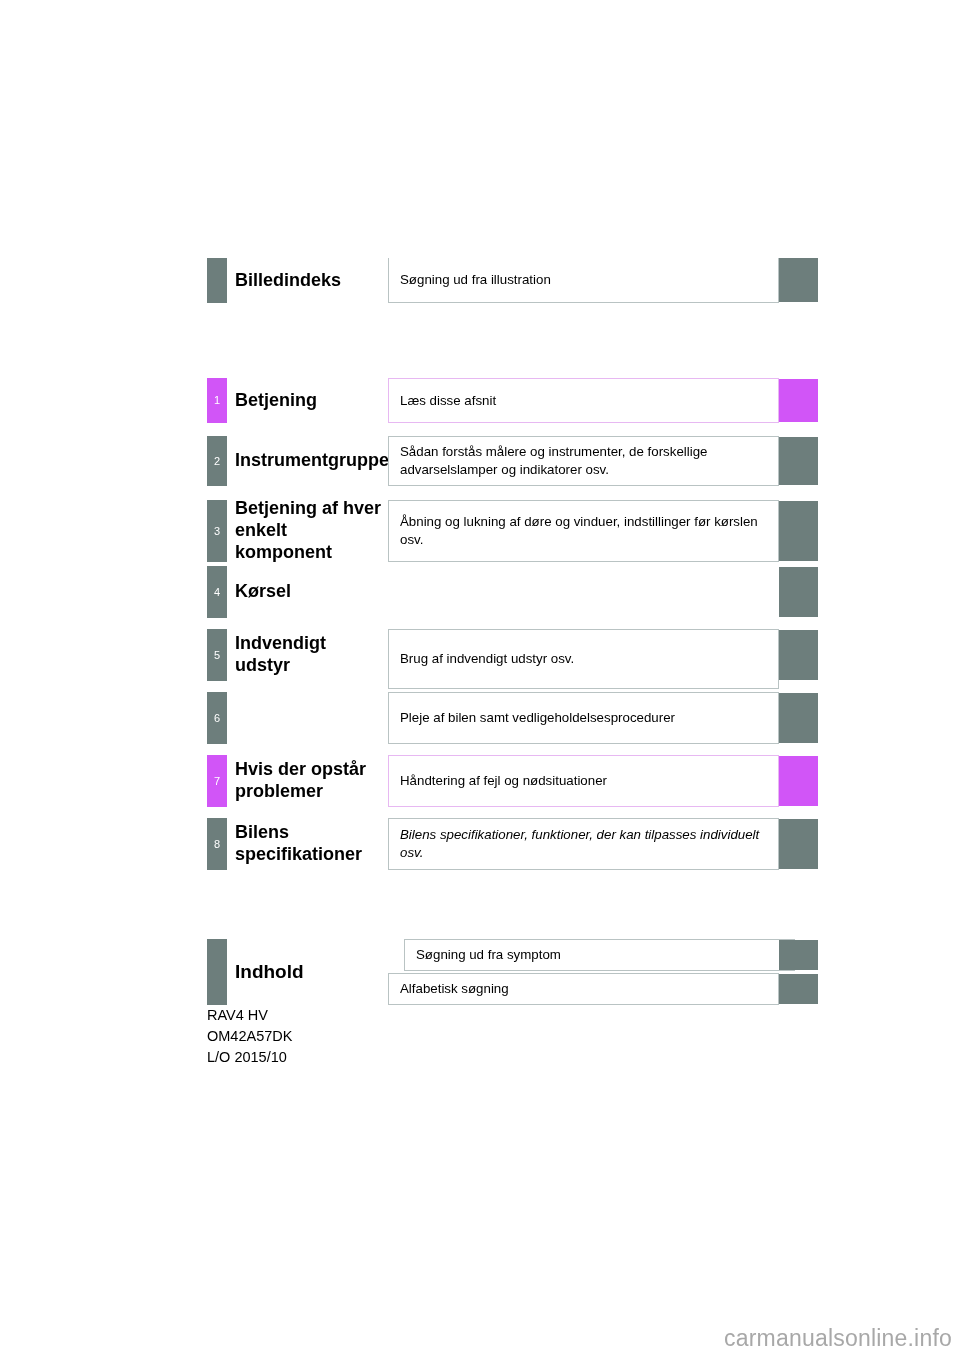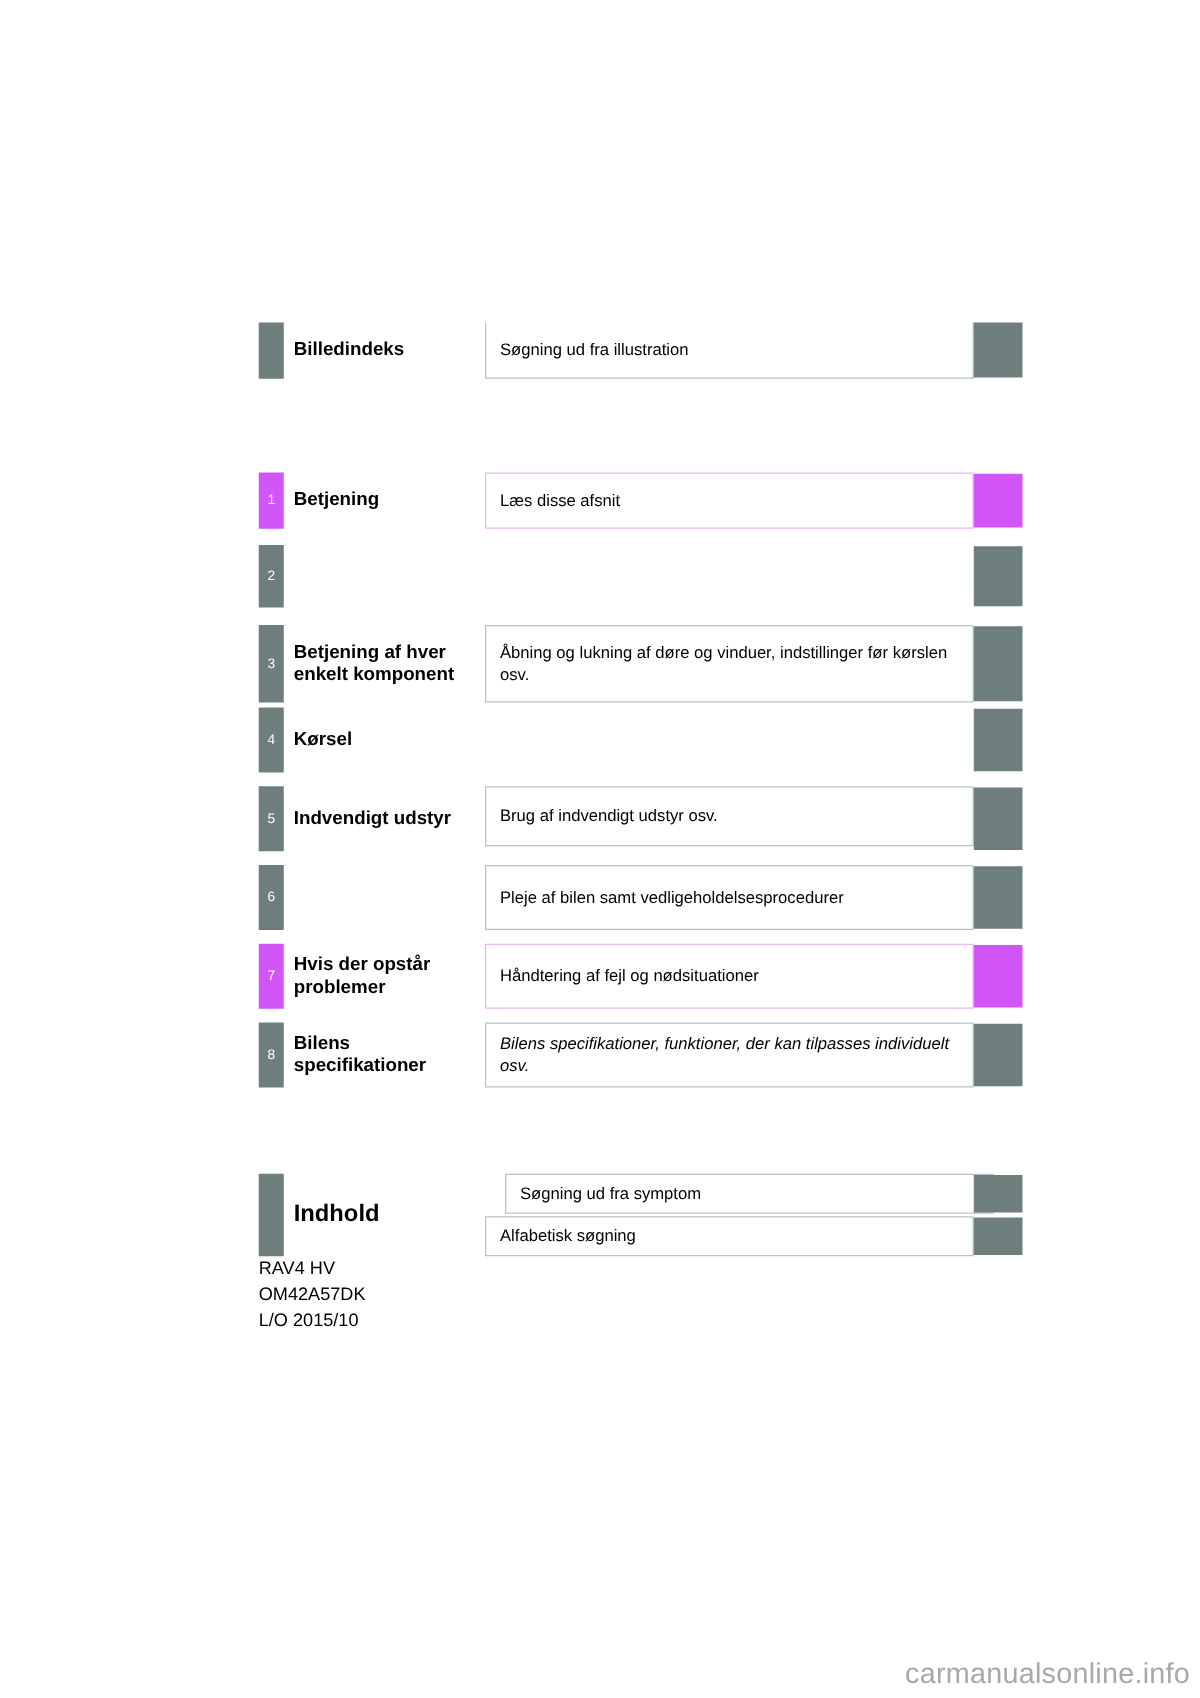--- a/index.html
+++ b/index.html
@@ -44,21 +44,21 @@
     align-items: center;
     justify-content: center;
     line-height: 1;
   }
   
   .title {
     position: absolute;
     left: 28px;
     top: 0;
     width: 150px;
-    font-size: 15px;
+    font-size: 18px;
     font-weight: bold;
     color: #000000;
     display: flex;
     align-items: center;
     line-height: 1.22;
   }
 
   
   .desc {
     position: absolute;
@@ -144,20 +144,22 @@
           <span>1</span>
         </div>
         <div class="title" style="height: 45px;">Betjening</div>
         <div class="desc accent" style="top: 0px; height: 45px; width: 391px;">Læs disse afsnit</div>
         <div class="edge c-pink" style="left: 572px; top: 1px; height: 43px;"></div>
       </div>
       <div class="row" style="top: 436px; height: 50px;">
         <div class="tab c-gray" style="height: 50px;">
           <span>2</span>
         </div>
+        <div class="title" style="height: 50px;">Instrumentgruppe</div>
+        <div class="desc" style="top: 0px; height: 50px; width: 391px;">Sådan forstås målere og instrumenter, de forskellige advarselslamper og indikatorer osv.</div>
         <div class="edge c-gray" style="left: 572px; top: 1px; height: 48px;"></div>
       </div>
       <div class="row" style="top: 500px; height: 62px;">
         <div class="tab c-gray" style="height: 62px;">
           <span>3</span>
         </div>
         <div class="title" style="height: 62px;">Betjening af hver enkelt komponent</div>
         <div class="desc" style="top: 0px; height: 62px; width: 391px;">Åbning og lukning af døre og vinduer, indstillinger før kørslen osv.</div>
         <div class="edge c-gray" style="left: 572px; top: 1px; height: 60px;"></div>
       </div>
@@ -166,21 +168,21 @@
           <span>4</span>
         </div>
         <div class="title" style="height: 52px;">Kørsel</div>
         <div class="edge c-gray" style="left: 572px; top: 1px; height: 50px;"></div>
       </div>
       <div class="row" style="top: 629px; height: 52px;">
         <div class="tab c-gray" style="height: 52px;">
           <span>5</span>
         </div>
         <div class="title" style="height: 52px;">Indvendigt udstyr</div>
-        <div class="desc" style="top: 0px; height: 48px; width: 391px;">Brug af indvendigt udstyr osv.</div>
+        <div class="desc" style="top: 0px; height: 60px; width: 391px;">Brug af indvendigt udstyr osv.</div>
         <div class="edge c-gray" style="left: 572px; top: 1px; height: 50px;"></div>
       </div>
       <div class="row" style="top: 692px; height: 52px;">
         <div class="tab c-gray" style="height: 52px;">
           <span>6</span>
         </div>
         <div class="desc" style="top: 0px; height: 52px; width: 391px;">Pleje af bilen samt vedligeholdelsesprocedurer</div>
         <div class="edge c-gray" style="left: 572px; top: 1px; height: 50px;"></div>
       </div>
       <div class="row" style="top: 755px; height: 52px;">

